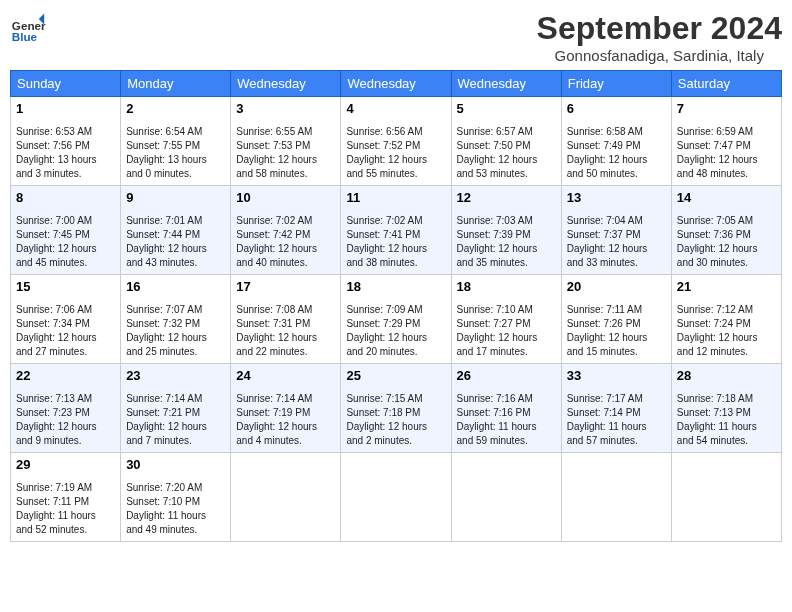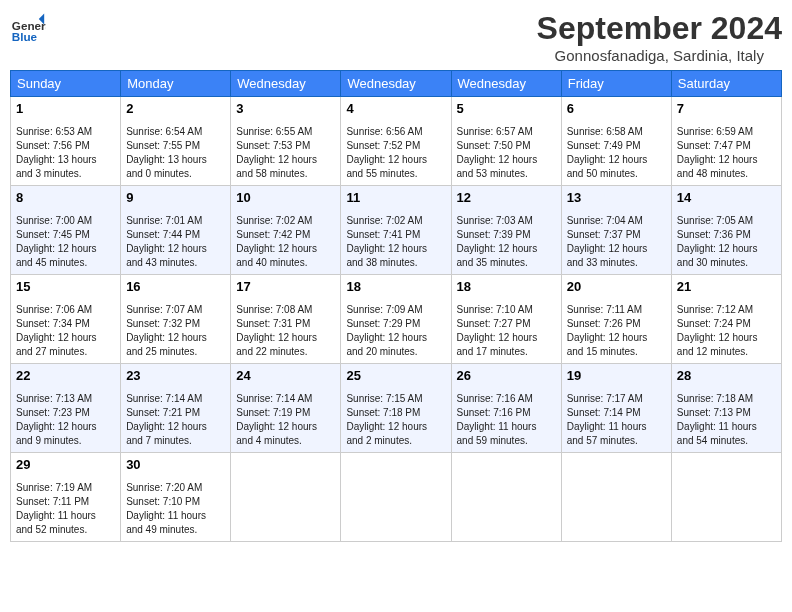--- a/index.html
+++ b/index.html
@@ -218,21 +218,21 @@
         </td>
         <td>
           <span class="day-num">25</span>
           <div class="day-detail">Sunrise: 7:15 AM<br>Sunset: 7:18 PM<br>Daylight: 12 hours and 2 minutes.</div>
         </td>
         <td>
           <span class="day-num">26</span>
           <div class="day-detail">Sunrise: 7:16 AM<br>Sunset: 7:16 PM<br>Daylight: 11 hours and 59 minutes.</div>
         </td>
         <td>
-          <span class="day-num">19</span>
+          <span class="day-num">33</span>
           <div class="day-detail">Sunrise: 7:17 AM<br>Sunset: 7:14 PM<br>Daylight: 11 hours and 57 minutes.</div>
         </td>
         <td>
           <span class="day-num">28</span>
           <div class="day-detail">Sunrise: 7:18 AM<br>Sunset: 7:13 PM<br>Daylight: 11 hours and 54 minutes.</div>
         </td>
       </tr>
       <tr>
         <td>
           <span class="day-num">29</span>

